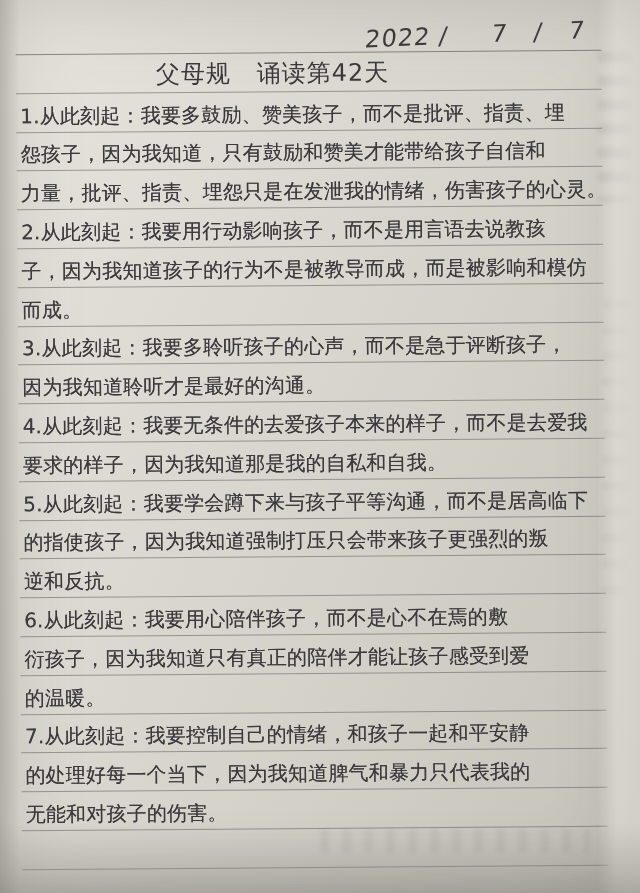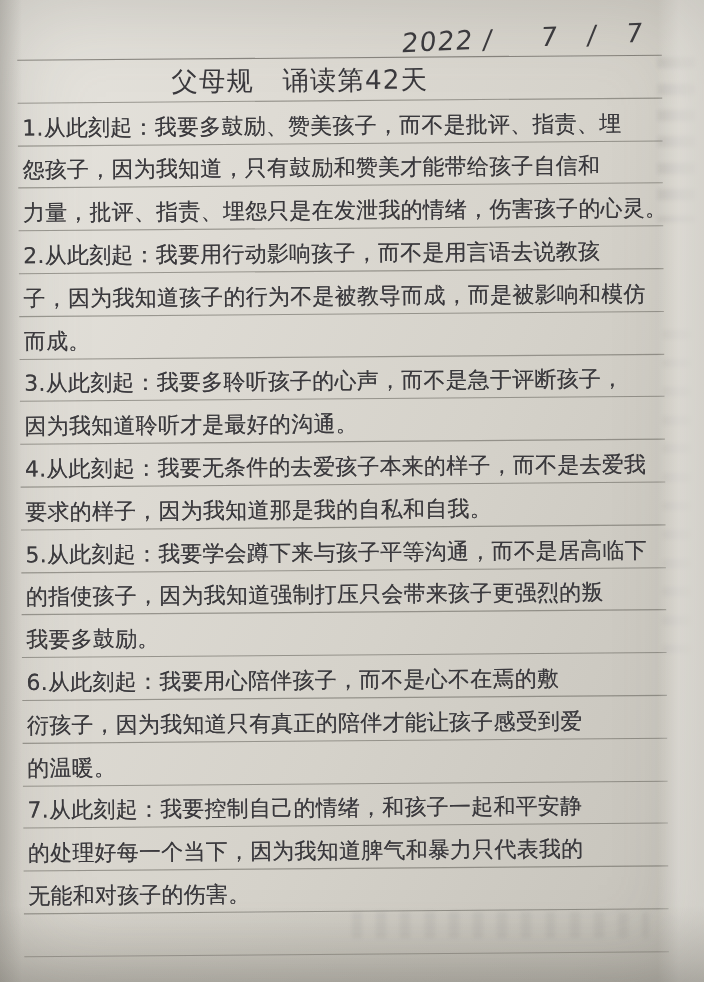--- a/index.html
+++ b/index.html
@@ -130,21 +130,21 @@
         <span class="hw">要求的样子，因为我知道那是我的自私和自我。</span>
       </div>
 
     <div class="row">
         <span class="hw">5.从此刻起：我要学会蹲下来与孩子平等沟通，而不是居高临下</span>
       </div>
     <div class="row">
         <span class="hw">的指使孩子，因为我知道强制打压只会带来孩子更强烈的叛</span>
       </div>
     <div class="row">
-        <span class="hw">我要多鼓励。</span>
+        <span class="hw">逆和反抗。</span>
       </div>
 
     <div class="row">
         <span class="hw">6.从此刻起：我要用心陪伴孩子，而不是心不在焉的敷</span>
       </div>
     <div class="row">
         <span class="hw">衍孩子，因为我知道只有真正的陪伴才能让孩子感受到爱</span>
       </div>
     <div class="row">
         <span class="hw">的温暖。</span>

